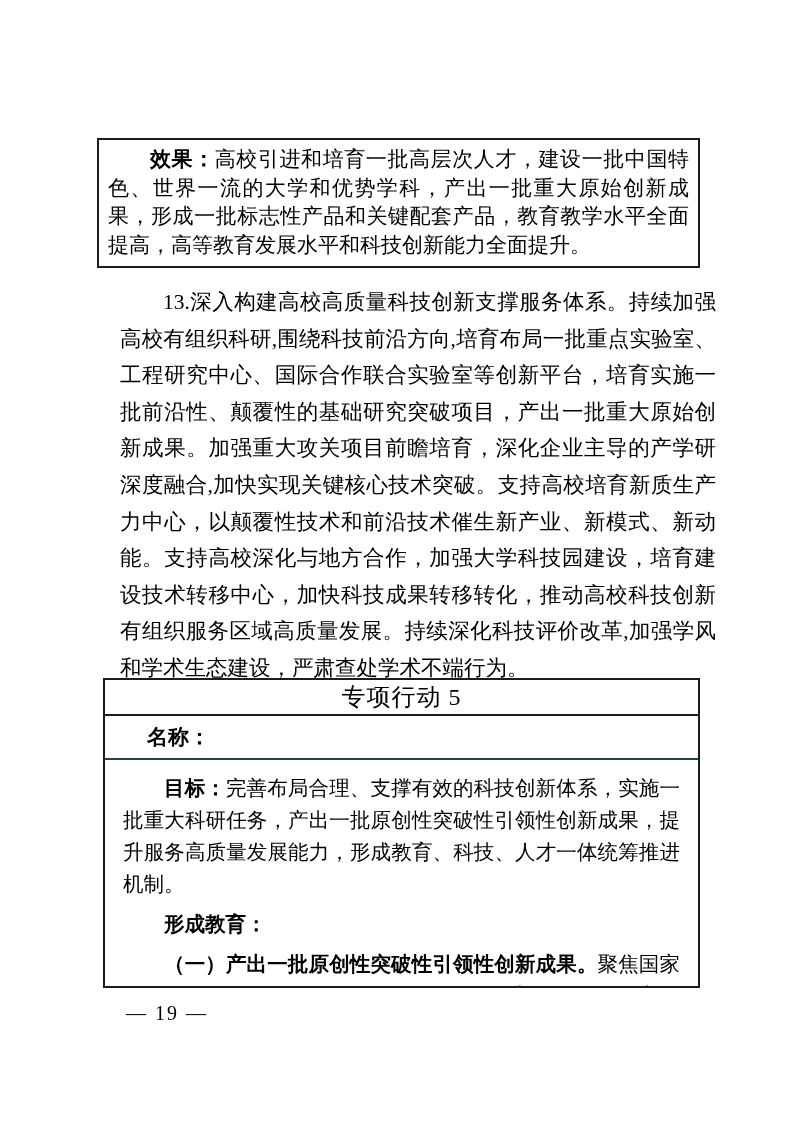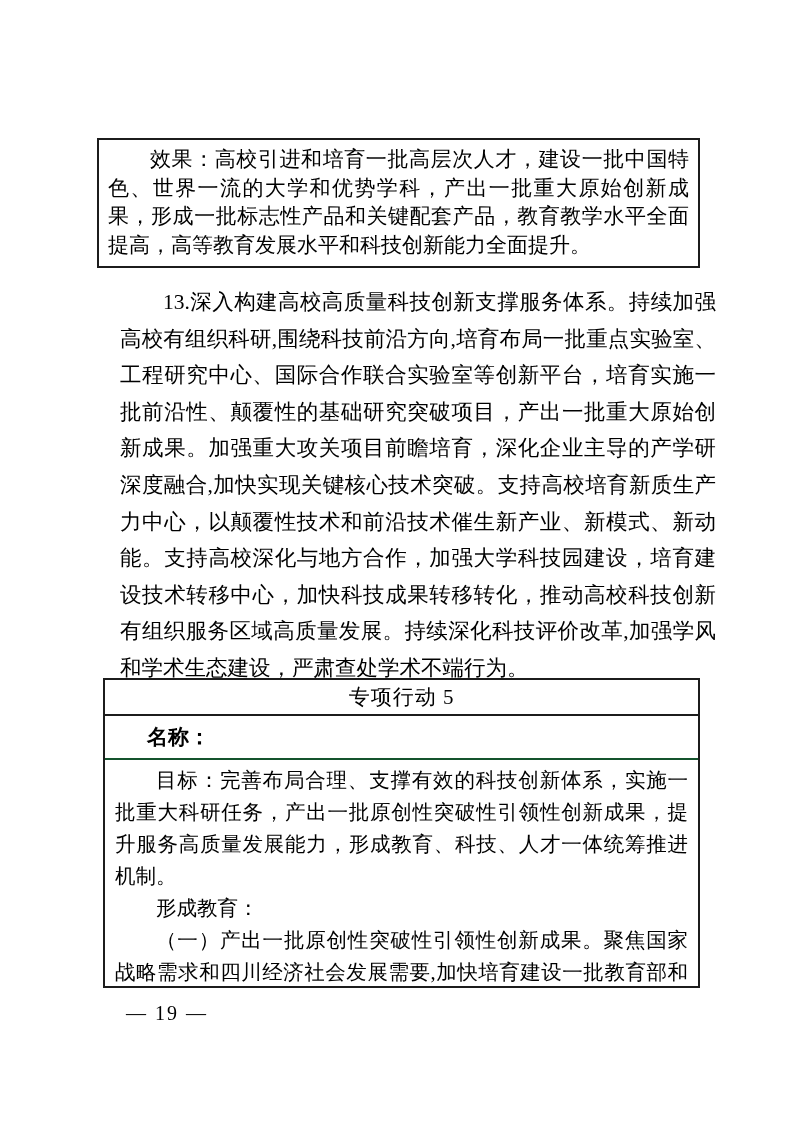--- a/index.html
+++ b/index.html
@@ -10,49 +10,49 @@
   .page{position:absolute;inset:0;background:#fff;}
 
   
   .effect-box{
     position:absolute;left:97px;top:138px;width:603px;box-sizing:border-box;
     border:2px solid #1c1c1c;background:#fff;
     padding:5px 9px 7px 9px;
     font-size:21px;line-height:28.5px;text-align:justify;
   }
   .effect-box p{margin:0;text-indent:2em;}
-  .lbl{font-weight:normal;font-family:"Liberation Sans","DejaVu Sans",serif;}
+  .lbl{font-weight:bold;font-family:"Liberation Sans","DejaVu Sans",serif;}
 
   
   .para-13{
     position:absolute;left:104px;top:268px;width:596px;margin:16px;
     font-size:21.5px;line-height:36.6px;text-align:justify;text-indent:2em;
   }
 
   
   .action-table{
     position:absolute;left:103px;top:678px;width:597px;height:310px;
     box-sizing:border-box;border:2px solid #1c1c1c;background:#fff;overflow:hidden;
   }
   .t-header{
     height:36px;border-bottom:2px solid #1c1c1c;box-sizing:border-box;
     display:flex;align-items:center;justify-content:center;
-    font-size:21px;letter-spacing:1px;
+    font-size:24px;letter-spacing:1px;
   }
   .t-name{
     height:44px;border-bottom:2px solid #14532d;box-sizing:border-box;
     display:flex;align-items:center;padding-left:42px;
     font-size:21px;font-weight:bold;
     font-family:"Liberation Sans","DejaVu Sans",serif;
   }
   .t-content{
     padding:4px 10px 0 10px;
     font-size:20.5px;line-height:32px;text-align:justify;
   }
-  .t-content p{margin:0;text-indent:2em;}
+  .t-content p{margin:8px;text-indent:2em;}
 
   
   .page-number{
     position:absolute;left:126px;top:1002px;
     font-size:20px;letter-spacing:2px;
   }
 </style>
 </head>
 <body>
 

